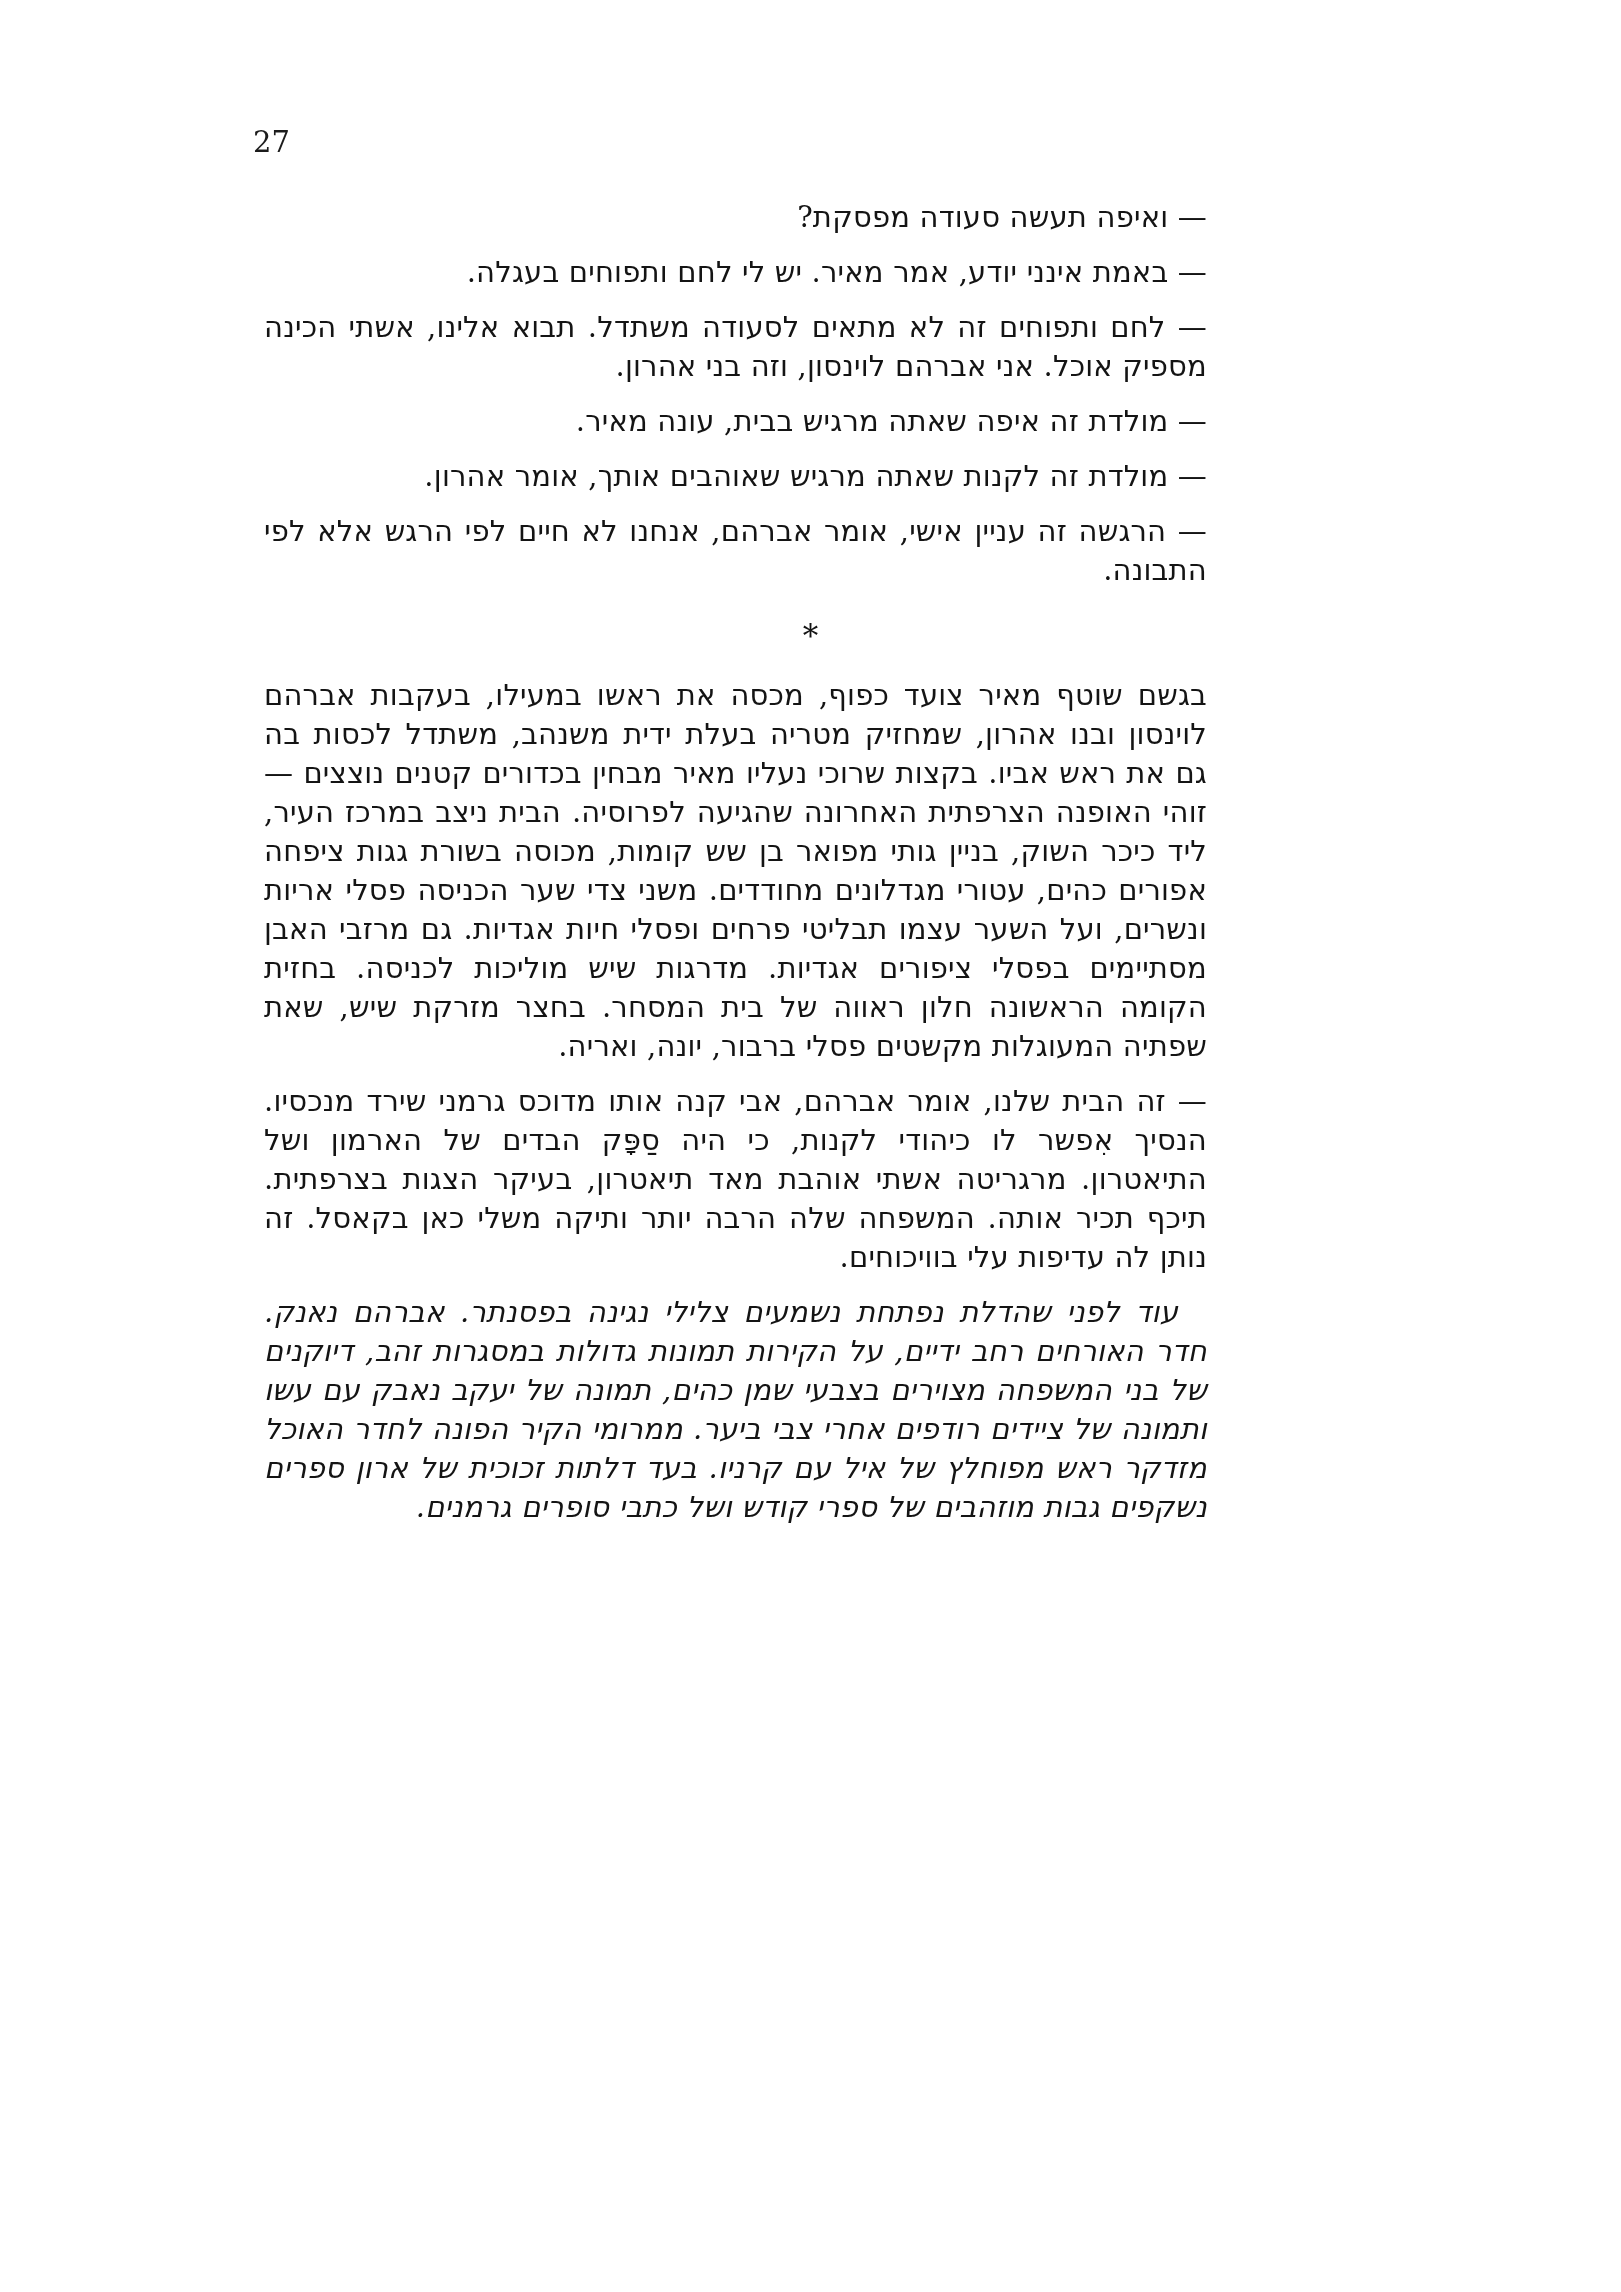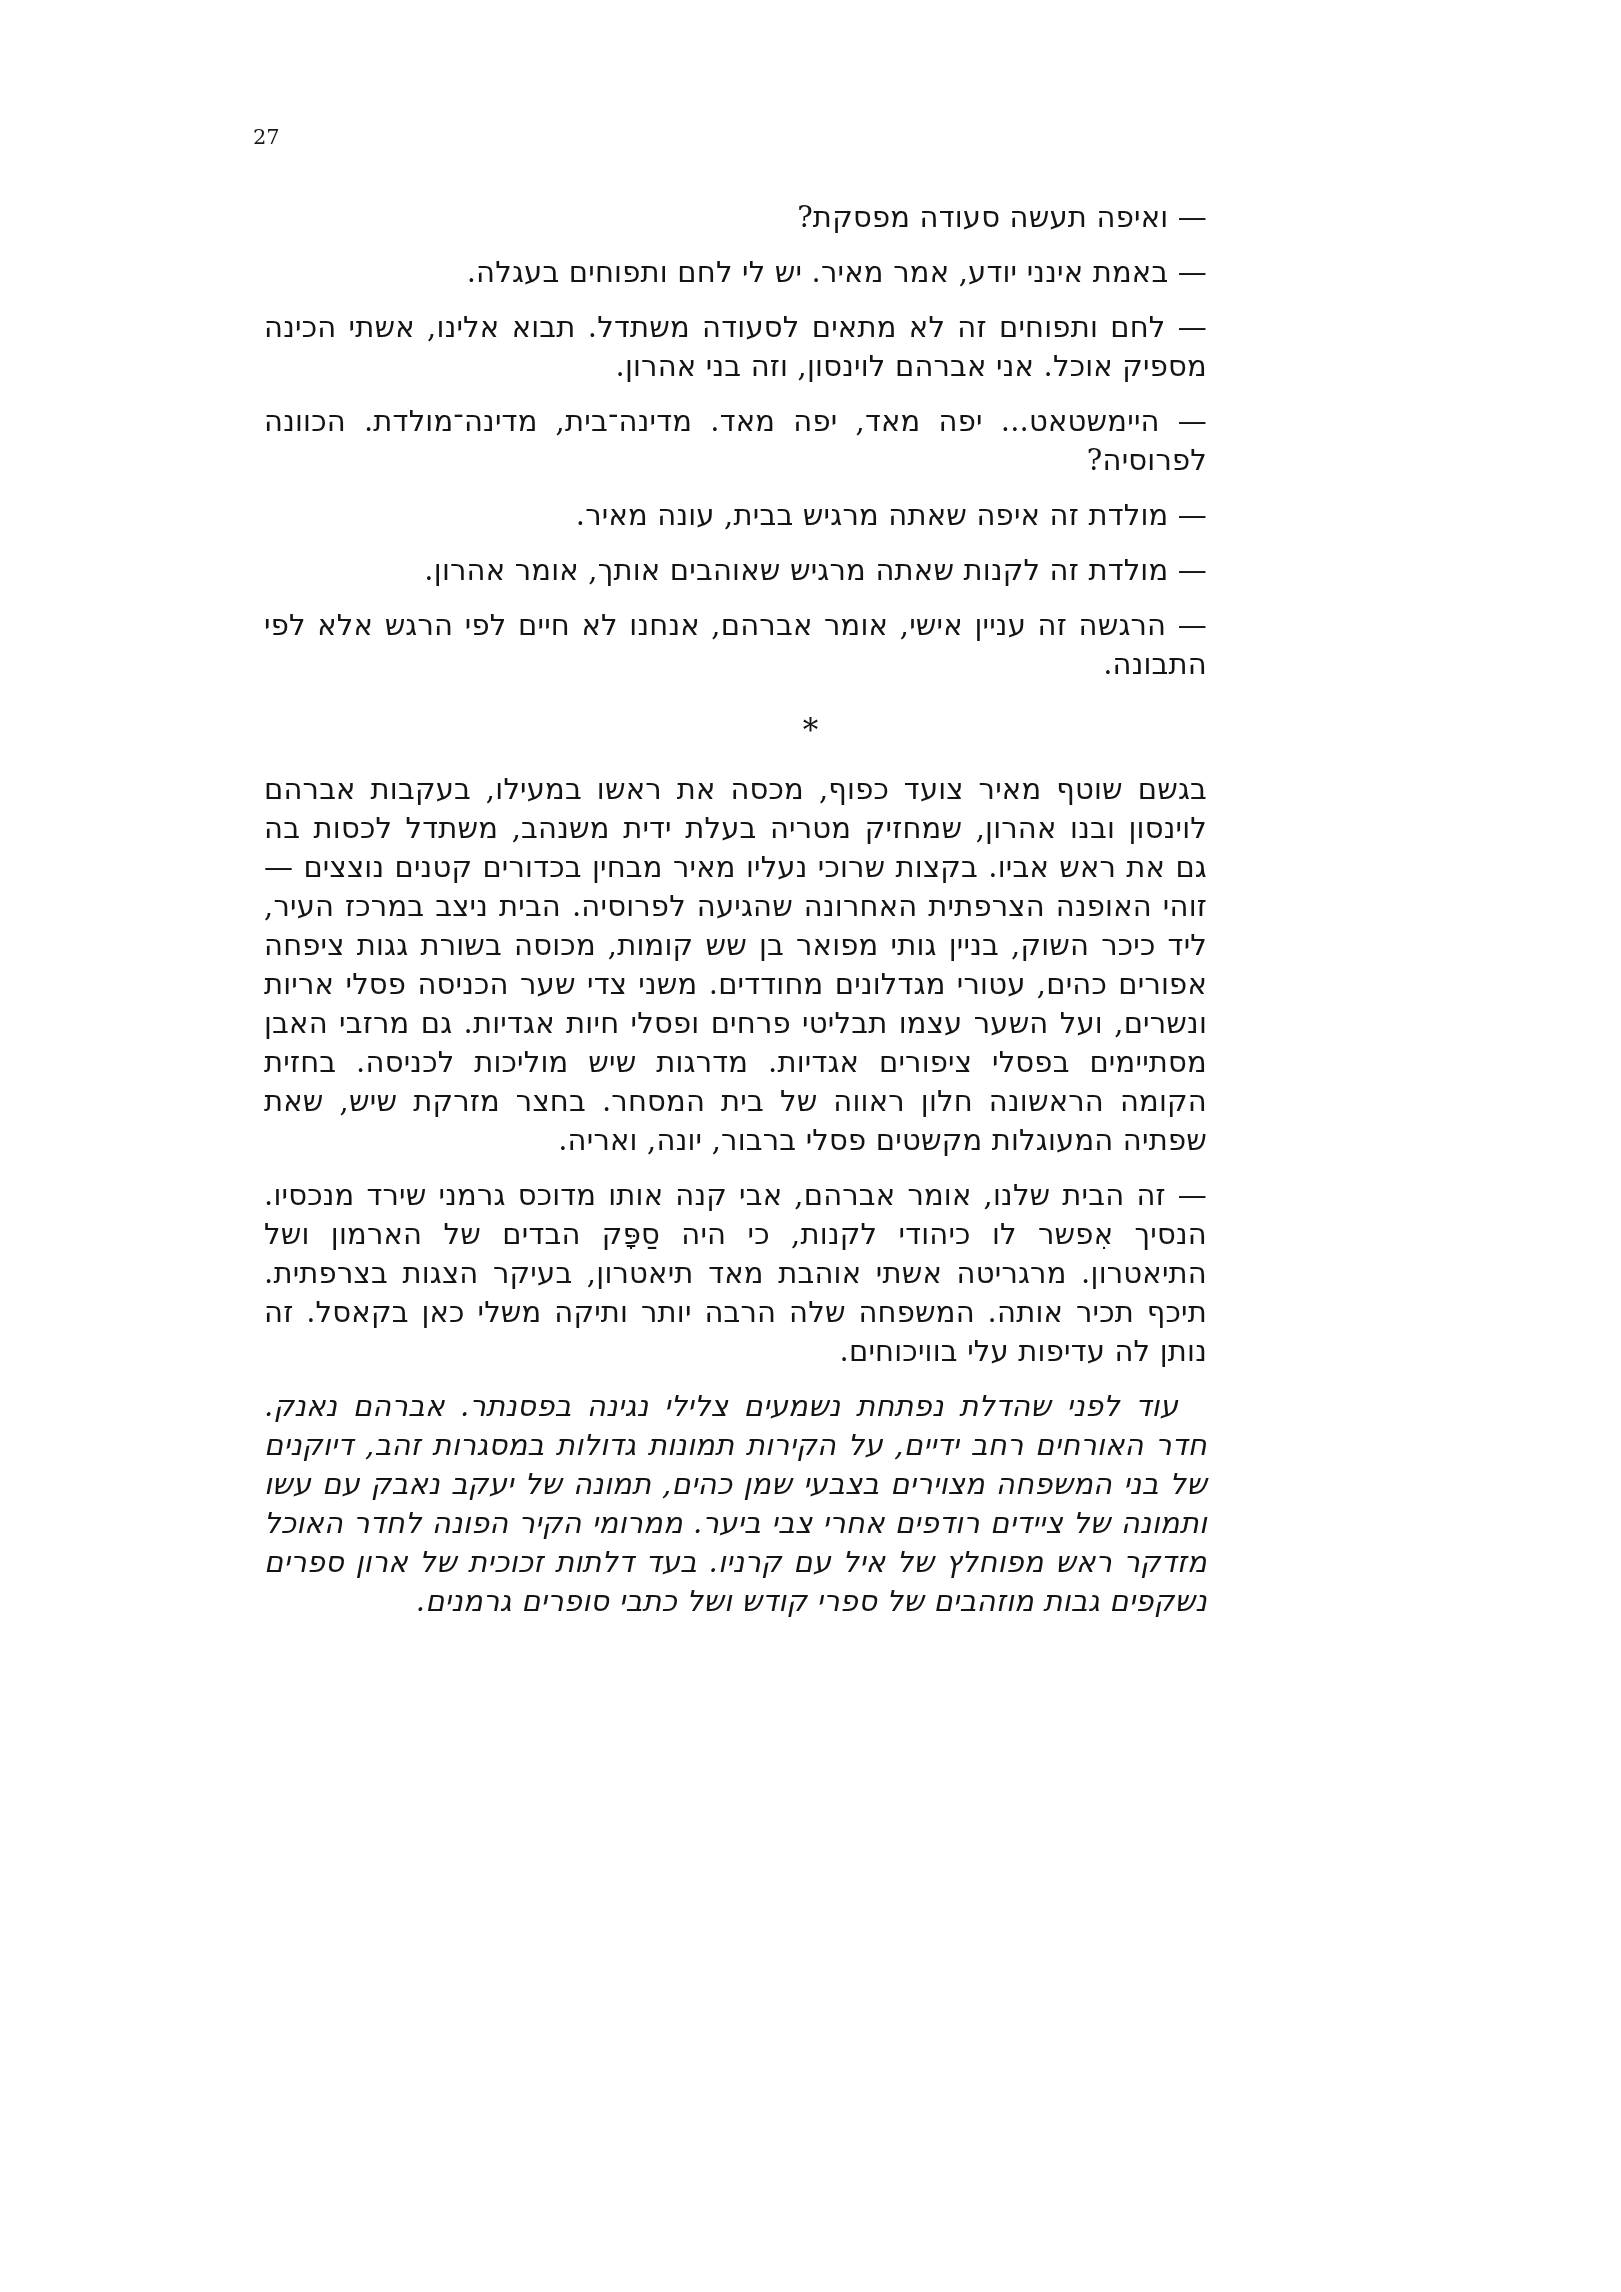--- a/index.html
+++ b/index.html
@@ -13,21 +13,21 @@
     height: 2293px;
     background: #ffffff;
     overflow: hidden;
     font-family: "DejaVu Serif", "DejaVu Sans", serif;
     color: #141414;
   }
   .page-number {
     position: absolute;
     top: 125px;
     left: 253px;
-    font-size: 21px;
+    font-size: 29px;
     direction: ltr;
     color: #1b1b1b;
   }
   .text-column {
     position: absolute;
     top: 182px;
     left: 248px;
     width: 975px;
     direction: rtl;
     unicode-bidi: embed;
@@ -59,21 +59,20 @@
 
 <div class="page">
 
   <div class="page-number">27</div>
 
   <div class="text-column">
 
     <p>— ואיפה תעשה סעודה מפסקת?</p>
     <p>— באמת אינני יודע, אמר מאיר. יש לי לחם ותפוחים בעגלה.</p>
     <p>— לחם ותפוחים זה לא מתאים לסעודה משתדל. תבוא אלינו, אשתי הכינה מספיק אוכל. אני אברהם לוינסון, וזה בני אהרון.</p>
-    <p>— היימשטאט... יפה מאד, יפה מאד. מדינה־בית, מדינה־מולדת. הכוונה לפרוסיה?</p>
     <p>— מולדת זה איפה שאתה מרגיש בבית, עונה מאיר.</p>
     <p>— מולדת זה לקנות שאתה מרגיש שאוהבים אותך, אומר אהרון.</p>
     <p>— הרגשה זה עניין אישי, אומר אברהם, אנחנו לא חיים לפי הרגש אלא לפי התבונה.</p>
 
     <div class="separator">*</div>
 
     <p>בגשם שוטף מאיר צועד כפוף, מכסה את ראשו במעילו, בעקבות אברהם לוינסון ובנו אהרון, שמחזיק מטריה בעלת ידית משנהב, משתדל לכסות בה גם את ראש אביו. בקצות שרוכי נעליו מאיר מבחין בכדורים קטנים נוצצים — זוהי האופנה הצרפתית האחרונה שהגיעה לפרוסיה. הבית ניצב במרכז העיר, ליד כיכר השוק, בניין גותי מפואר בן שש קומות, מכוסה בשורת גגות ציפחה אפורים כהים, עטורי מגדלונים מחודדים. משני צדי שער הכניסה פסלי אריות ונשרים, ועל השער עצמו תבליטי פרחים ופסלי חיות אגדיות. גם מרזבי האבן מסתיימים בפסלי ציפורים אגדיות. מדרגות שיש מוליכות לכניסה. בחזית הקומה הראשונה חלון ראווה של בית המסחר. בחצר מזרקת שיש, שאת שפתיה המעוגלות מקשטים פסלי ברבור, יונה, ואריה.</p>
     <p>— זה הבית שלנו, אומר אברהם, אבי קנה אותו מדוכס גרמני שירד מנכסיו. הנסיך אִפשר לו כיהודי לקנות, כי היה סַפָּק הבדים של הארמון ושל התיאטרון. מרגריטה אשתי אוהבת מאד תיאטרון, בעיקר הצגות בצרפתית. תיכף תכיר אותה. המשפחה שלה הרבה יותר ותיקה משלי כאן בקאסל. זה נותן לה עדיפות עלי בוויכוחים.</p>
     <p class="indent-first">עוד לפני שהדלת נפתחת נשמעים צלילי נגינה בפסנתר. אברהם נאנק. חדר האורחים רחב ידיים, על הקירות תמונות גדולות במסגרות זהב, דיוקנים של בני המשפחה מצוירים בצבעי שמן כהים, תמונה של יעקב נאבק עם עשו ותמונה של ציידים רודפים אחרי צבי ביער. ממרומי הקיר הפונה לחדר האוכל מזדקר ראש מפוחלץ של איל עם קרניו. בעד דלתות זכוכית של ארון ספרים נשקפים גבות מוזהבים של ספרי קודש ושל כתבי סופרים גרמנים.</p>
 

